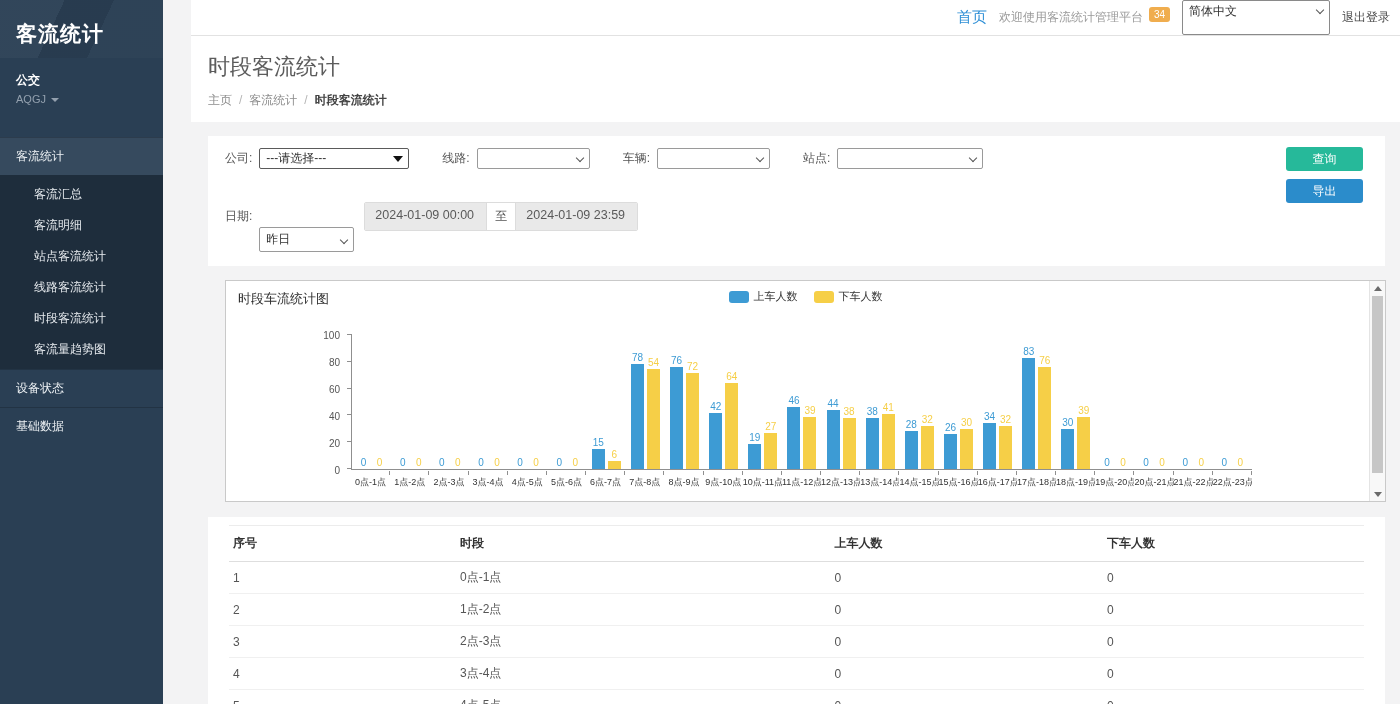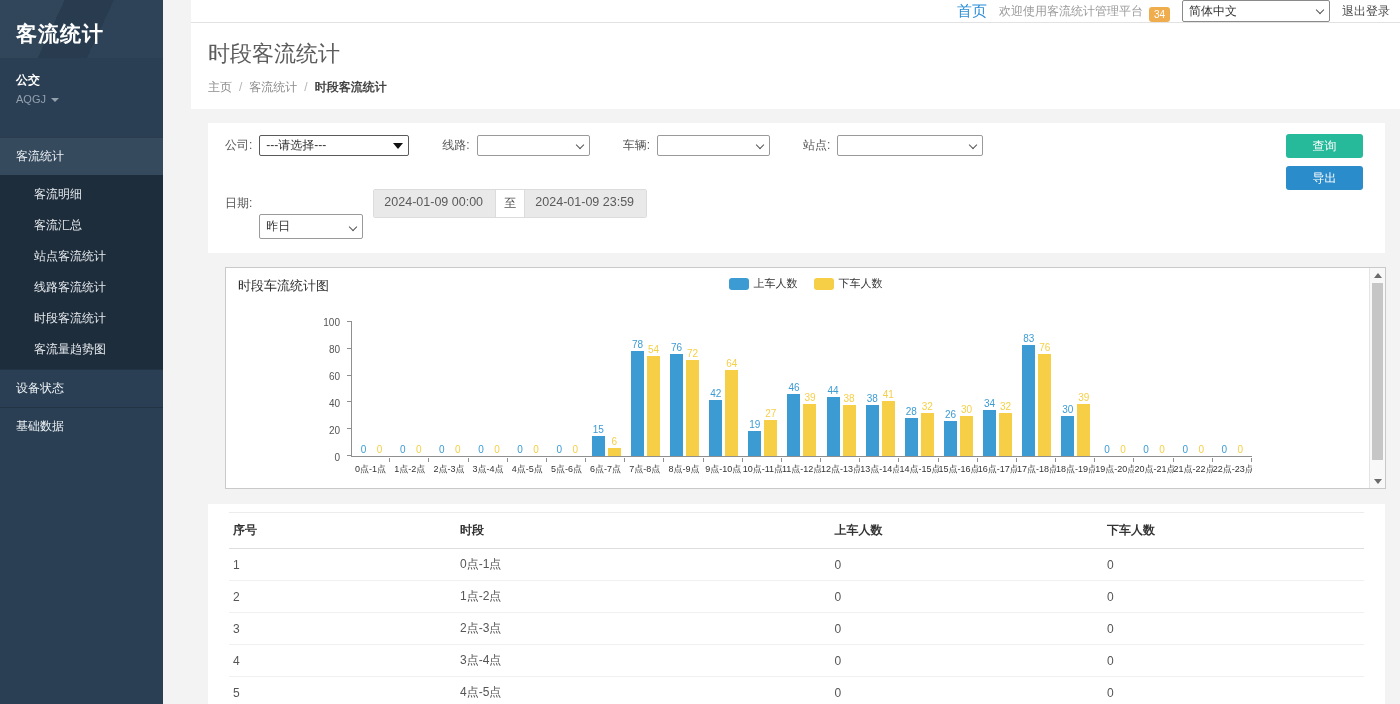--- a/index.html
+++ b/index.html
@@ -21,42 +21,42 @@
   .submenu { background:rgba(0,0,0,0.28); padding:4px 0; }
   .submenu-item { padding:7px 16px 7px 34px; font-size:12px; color:#e7ebef; cursor:pointer; white-space:nowrap; }
 
   
   .main { flex:1; display:flex; flex-direction:column; background:#f3f3f4; overflow:hidden;padding-left:28px; }
 
   .topbar { height:41px; background:#fff; border-bottom:1px solid #e2e2e2; display:flex; align-items:center; justify-content:flex-end; padding:0 10px 0 0; gap:12px; }
   .home-link { color:#2e8fd6; font-size:15px; text-decoration:none; cursor:pointer; }
   .welcome { color:#9a9a9a; font-size:12px; }
   .badge { background:#f0ad4e; color:#fff; font-size:10px; border-radius:3px; padding:2px 5px; align-self:flex-start; margin:7px 0 0 -6px; }
-  .fake-select { position:relative; background:#fff; border:1px solid #8a8a8a; border-radius:2px; height:22px; line-height:20px; padding:0 18px 0 6px; font-size:12px; color:#333; cursor:pointer; }
+  .fake-select { position:relative; background:#fff; border:1px solid #8a8a8a; border-radius:2px; height:35px; line-height:20px; padding:0 18px 0 6px; font-size:12px; color:#333; cursor:pointer; }
   .chev { position:absolute; right:6px; top:6px; width:6px; height:6px; border-right:1.5px solid #555; border-bottom:1.5px solid #555; transform:rotate(45deg); }
   .lang-select { width:148px; }
   .logout { color:#4a4a4a; font-size:12px; cursor:pointer; white-space:nowrap; }
 
   .title-section { background:#fff; padding:16px 17px 13px; }
   .page-title { font-size:22px; font-weight:normal; color:#5c5c5c; }
   .breadcrumb { margin-top:10px; font-size:12px; color:#8c8c8c; }
   .breadcrumb .sep { margin:0 7px; color:#b5b5b5; }
   .breadcrumb .current { color:#444; font-weight:bold; }
 
   .filter-card { background:#fff; margin:14px 15px 0 17px; padding:12px 17px 14px; position:relative; }
   .f-row { display:flex; align-items:center; }
   .f-row + .f-row { margin-top:11px; }
   .f-label { color:#555; font-size:12px; margin-right:7px; }
   .f-group { display:flex; align-items:center; margin-right:33px; }
   .sel { position:relative; border:1px solid #9a9a9a; border-radius:2px; height:21px; line-height:19px; background:#fff; font-size:12px; color:#333; padding:0 18px 0 6px; cursor:pointer; }
   .sel-company { width:150px; border:1px solid #5a5a5a; }
   .tri-down { position:absolute; right:5px; top:7px; width:0; height:0; border-left:5px solid transparent; border-right:5px solid transparent; border-top:6px solid #111; }
   .sel-line, .sel-vehicle { width:113px; }
   .sel-station { width:146px; }
-  .sel-date { width:104px; height:25px; line-height:23px;margin-top:47px; }
+  .sel-date { width:95px; height:25px; line-height:23px;margin-top:47px; }
   .date-group { display:flex; align-items:stretch; margin-left:10px; border:1px solid #dcdcdc; border-radius:2px; overflow:hidden; }
   .date-input { width:121px; background:#e9e9e9; color:#5a5a5a; font-size:12.5px; padding:5px 10px; cursor:default; }
   .date-to { width:30px; background:#fff; color:#555; text-align:center; padding:5px 0; border-left:1px solid #dcdcdc; border-right:1px solid #dcdcdc; }
   .btn { position:absolute; right:22px; width:77px; height:24px; border:none; border-radius:3px; color:#fff; font-size:12px; cursor:pointer; font-family:inherit; }
   .btn-query { top:11px; background:#26b99a; }
   .btn-export { top:43px; background:#2b8ccb; }
 
   
   .chart-panel { background:#fff; border:1px solid #c9c9c9; margin:14px 14px 0 34px; position:relative; height:234px; }
   .chart-header { position:relative; height:30px; padding:9px 12px 0; }
@@ -105,22 +105,22 @@
     <div class="brand-area">
       <div class="brand">客流统计</div>
     </div>
     <div class="org">公交</div>
     <div class="user-row">
       <span>AQGJ</span><span class="caret-down"></span>
     </div>
     <nav class="menu" id="menu">
         <div class="menu-parent active">客流统计</div>
         <div class="submenu">
+          <div class="submenu-item">客流汇总</div>
           <div class="submenu-item">客流明细</div>
-          <div class="submenu-item">客流汇总</div>
           <div class="submenu-item">站点客流统计</div>
           <div class="submenu-item">线路客流统计</div>
           <div class="submenu-item">时段客流统计</div>
           <div class="submenu-item">客流量趋势图</div>
         </div>
         <div class="menu-parent">设备状态</div>
         <div class="menu-parent">基础数据</div>
       </nav>
   </aside>
 

